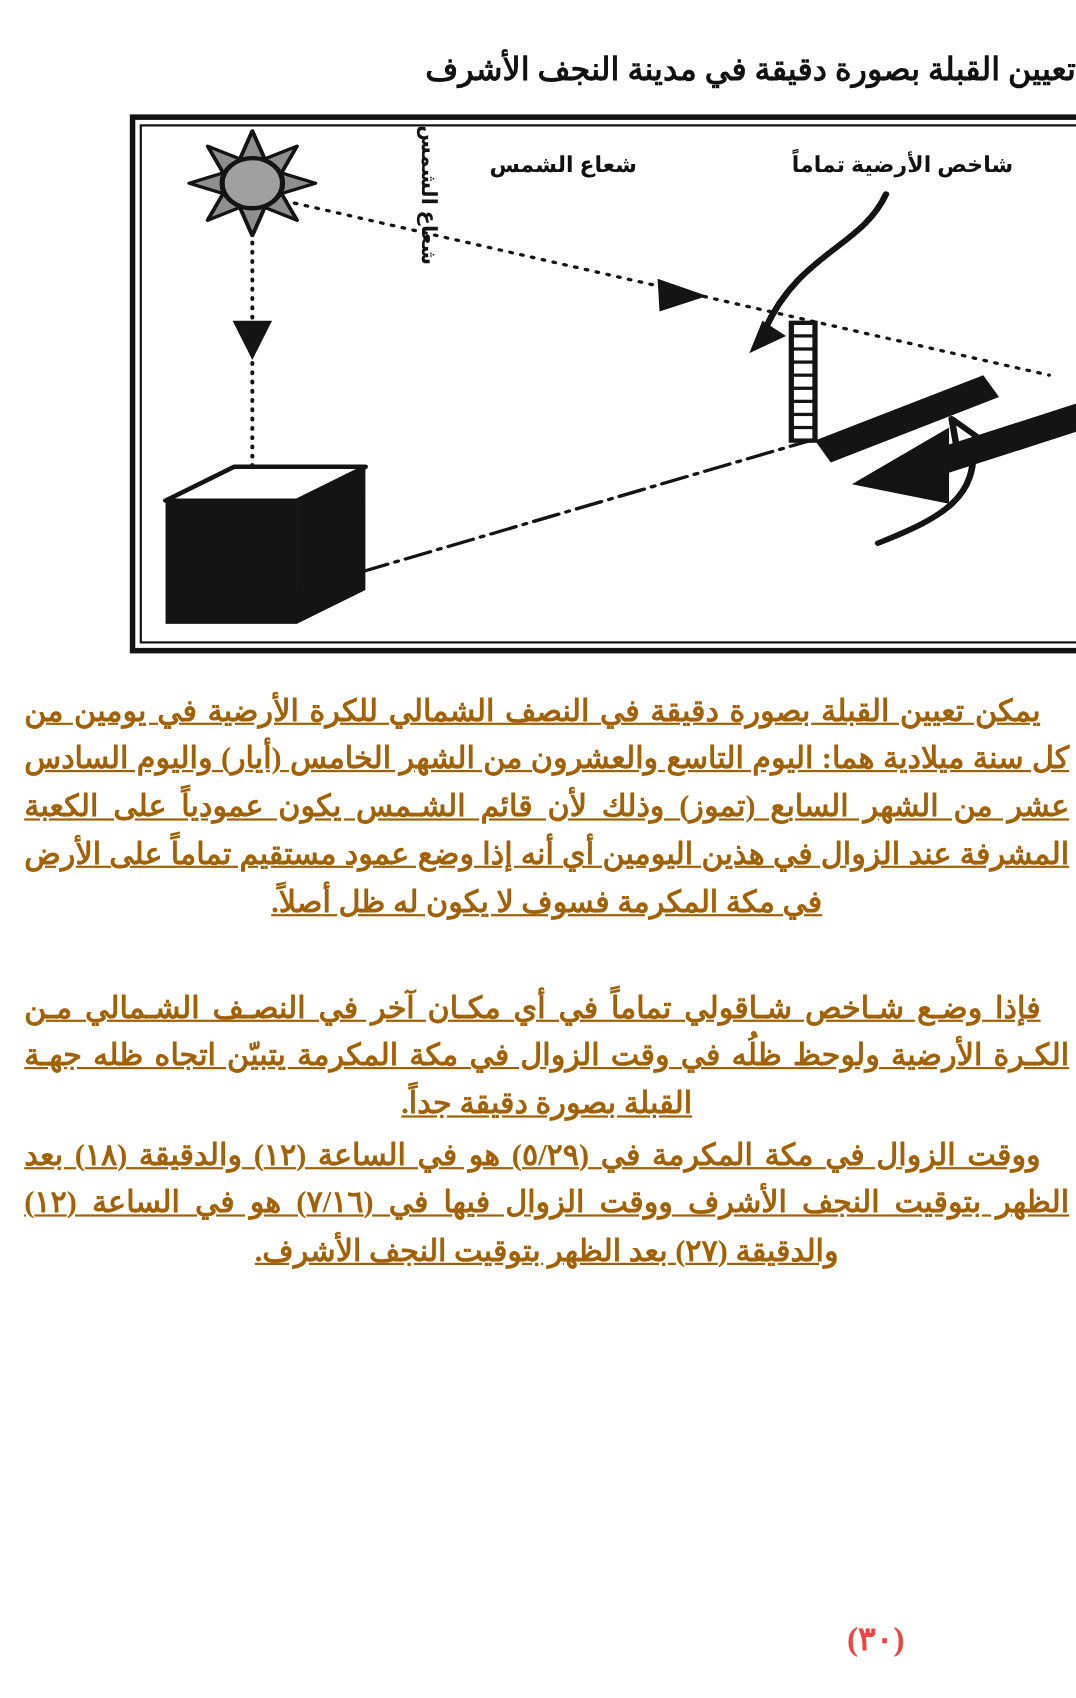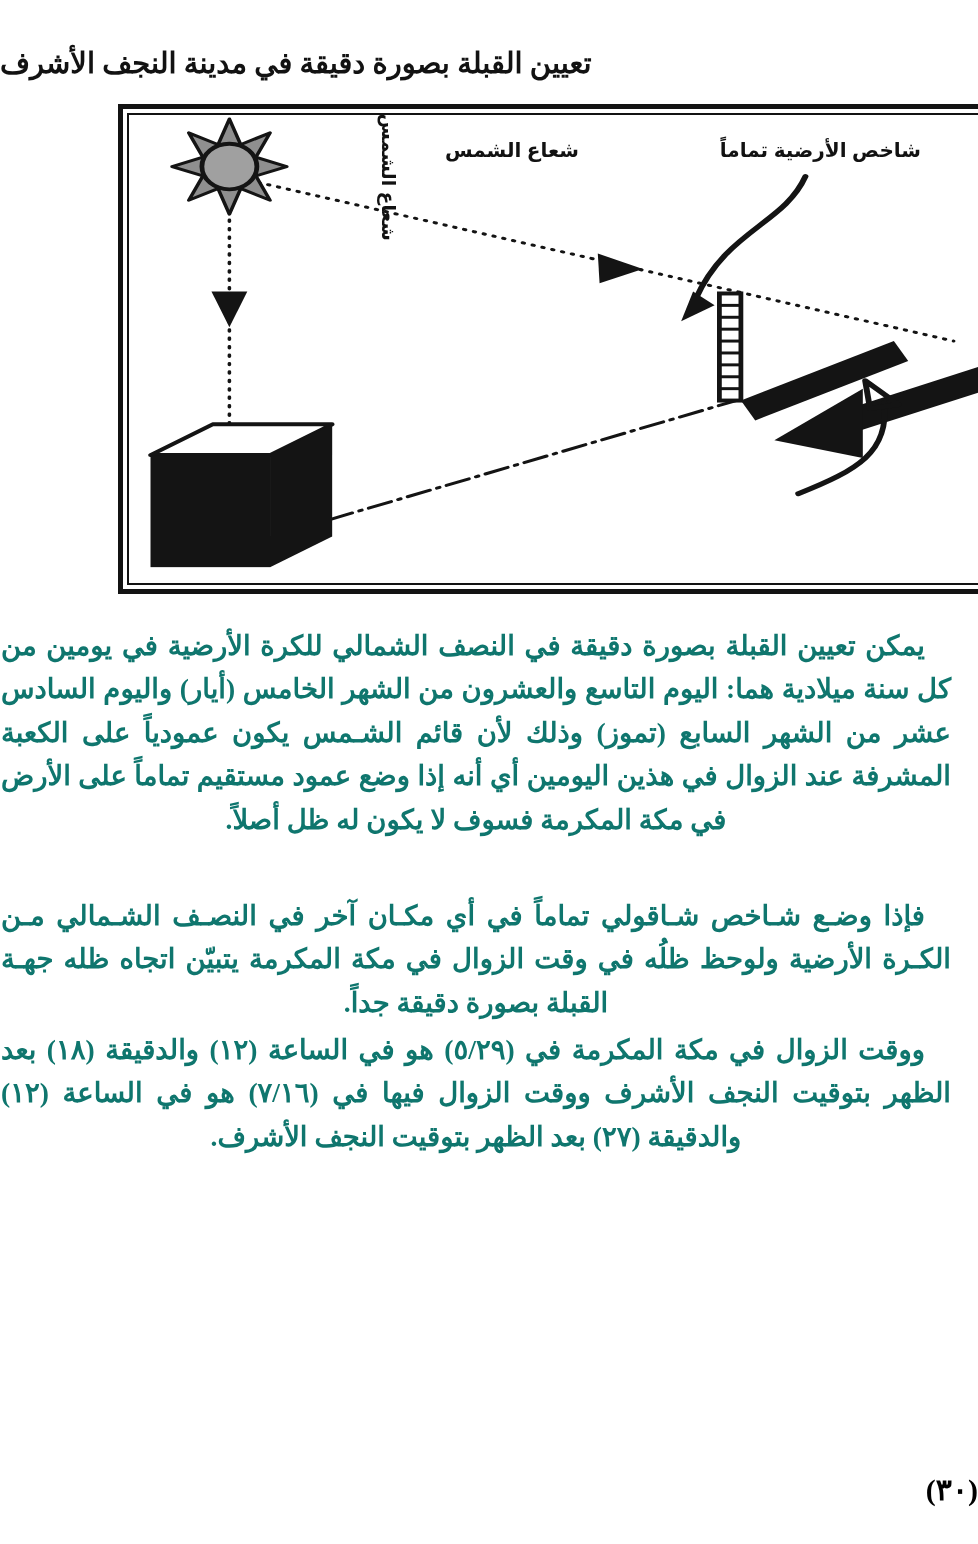--- a/index.html
+++ b/index.html
@@ -16,21 +16,21 @@
     font-family: "Liberation Serif", "DejaVu Serif", serif;
     color: #111111;
   }
 
   
   .page-title {
     position: absolute;
     top: 46px;
     left: 0;
     width: 978px;
-    text-align: left;
+    text-align: right;
     font-family: "Liberation Serif", "DejaVu Serif", serif;
     font-weight: bold;
     font-size: 29px;
     letter-spacing: 0px;
     direction: rtl;
     color: #121212;
   }
 
   
   .figure-frame {
@@ -93,50 +93,51 @@
     top: 126px;
     right: 612px;
     transform: rotate(90deg);
     transform-origin: right top;
     font-size: 19px;
   }
 
   
   .body-text {
     position: absolute;
-    left: 1px;
+    left: 22px;
     width: 950px;
     direction: rtl;
     text-align: justify;
     text-align-last: center;
     font-family: "Liberation Serif", "DejaVu Serif", serif;
     font-weight: bold;
     font-size: 27.5px;
     line-height: 1.58;
-    color: #0f766e;
+    color: #a16207;
+    text-decoration: underline;
   }
   .para-1 { top: 624px; }
   .para-2 { top: 894px; }
   .para-3 { top: 1028px; }
 
   .para-1, .para-2, .para-3 { text-indent: 26px; }
 
   
   .page-number {
     position: absolute;
     left: 0;
     top: 1472px;
     width: 978px;
-    text-align: right;
+    text-align: left;
     padding-left: 770px;
     box-sizing: border-box;
     font-family: "Liberation Serif", "DejaVu Serif", serif;
     font-weight: bold;
     font-size: 30px;
-    color: #000000;
+    color: #ef4444;
     direction: rtl;
   }
 </style>
 </head>
 <body>
 
 <div class="page-title">تعيين القبلة بصورة دقيقة في مدينة النجف الأشرف</div>
 
 <div class="figure-frame">
   <div class="figure-inner">

